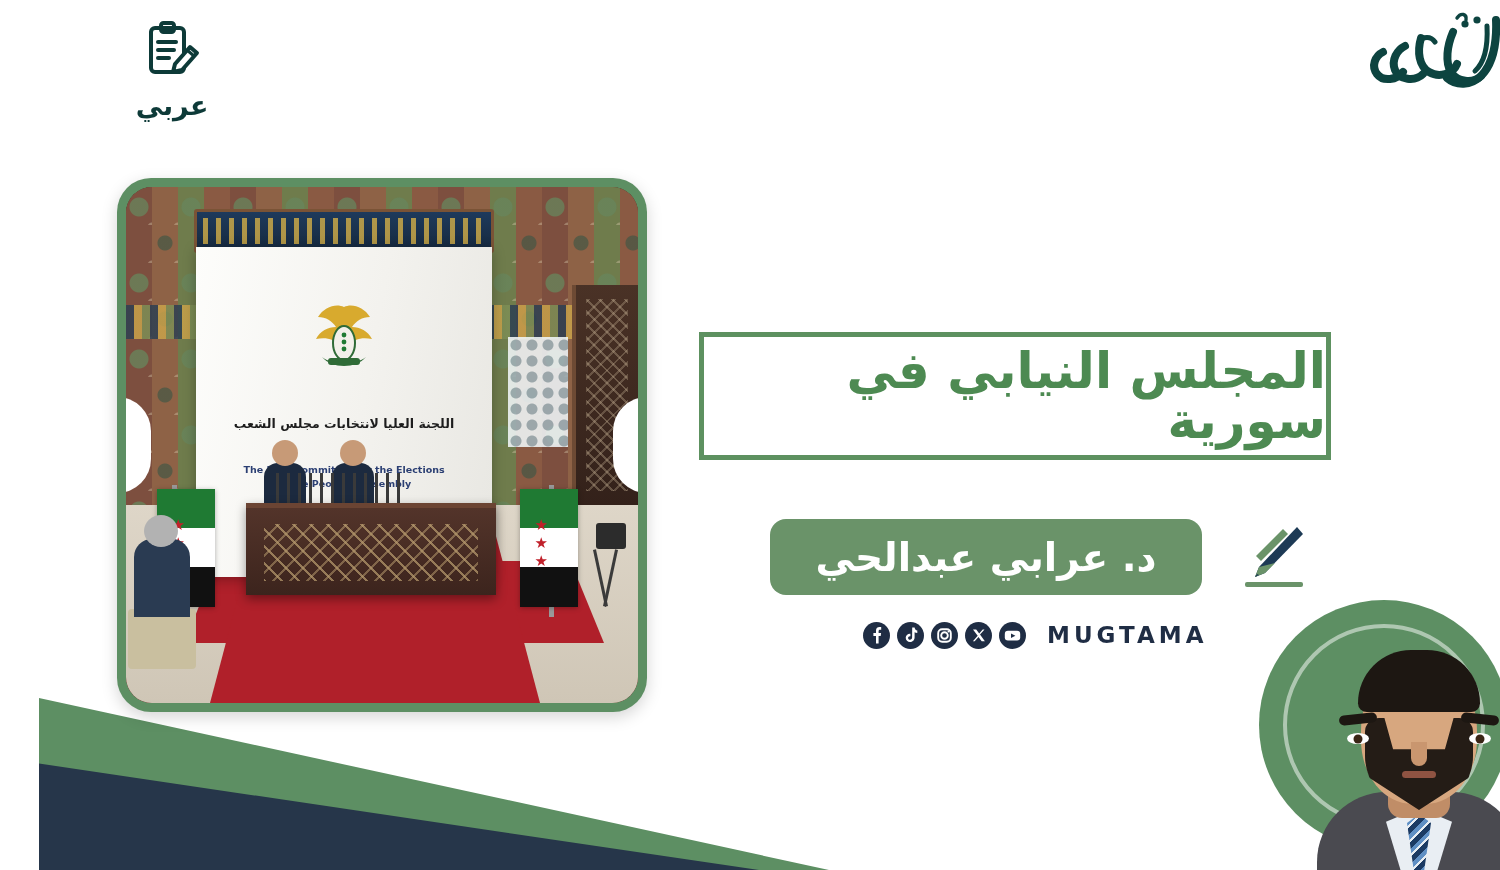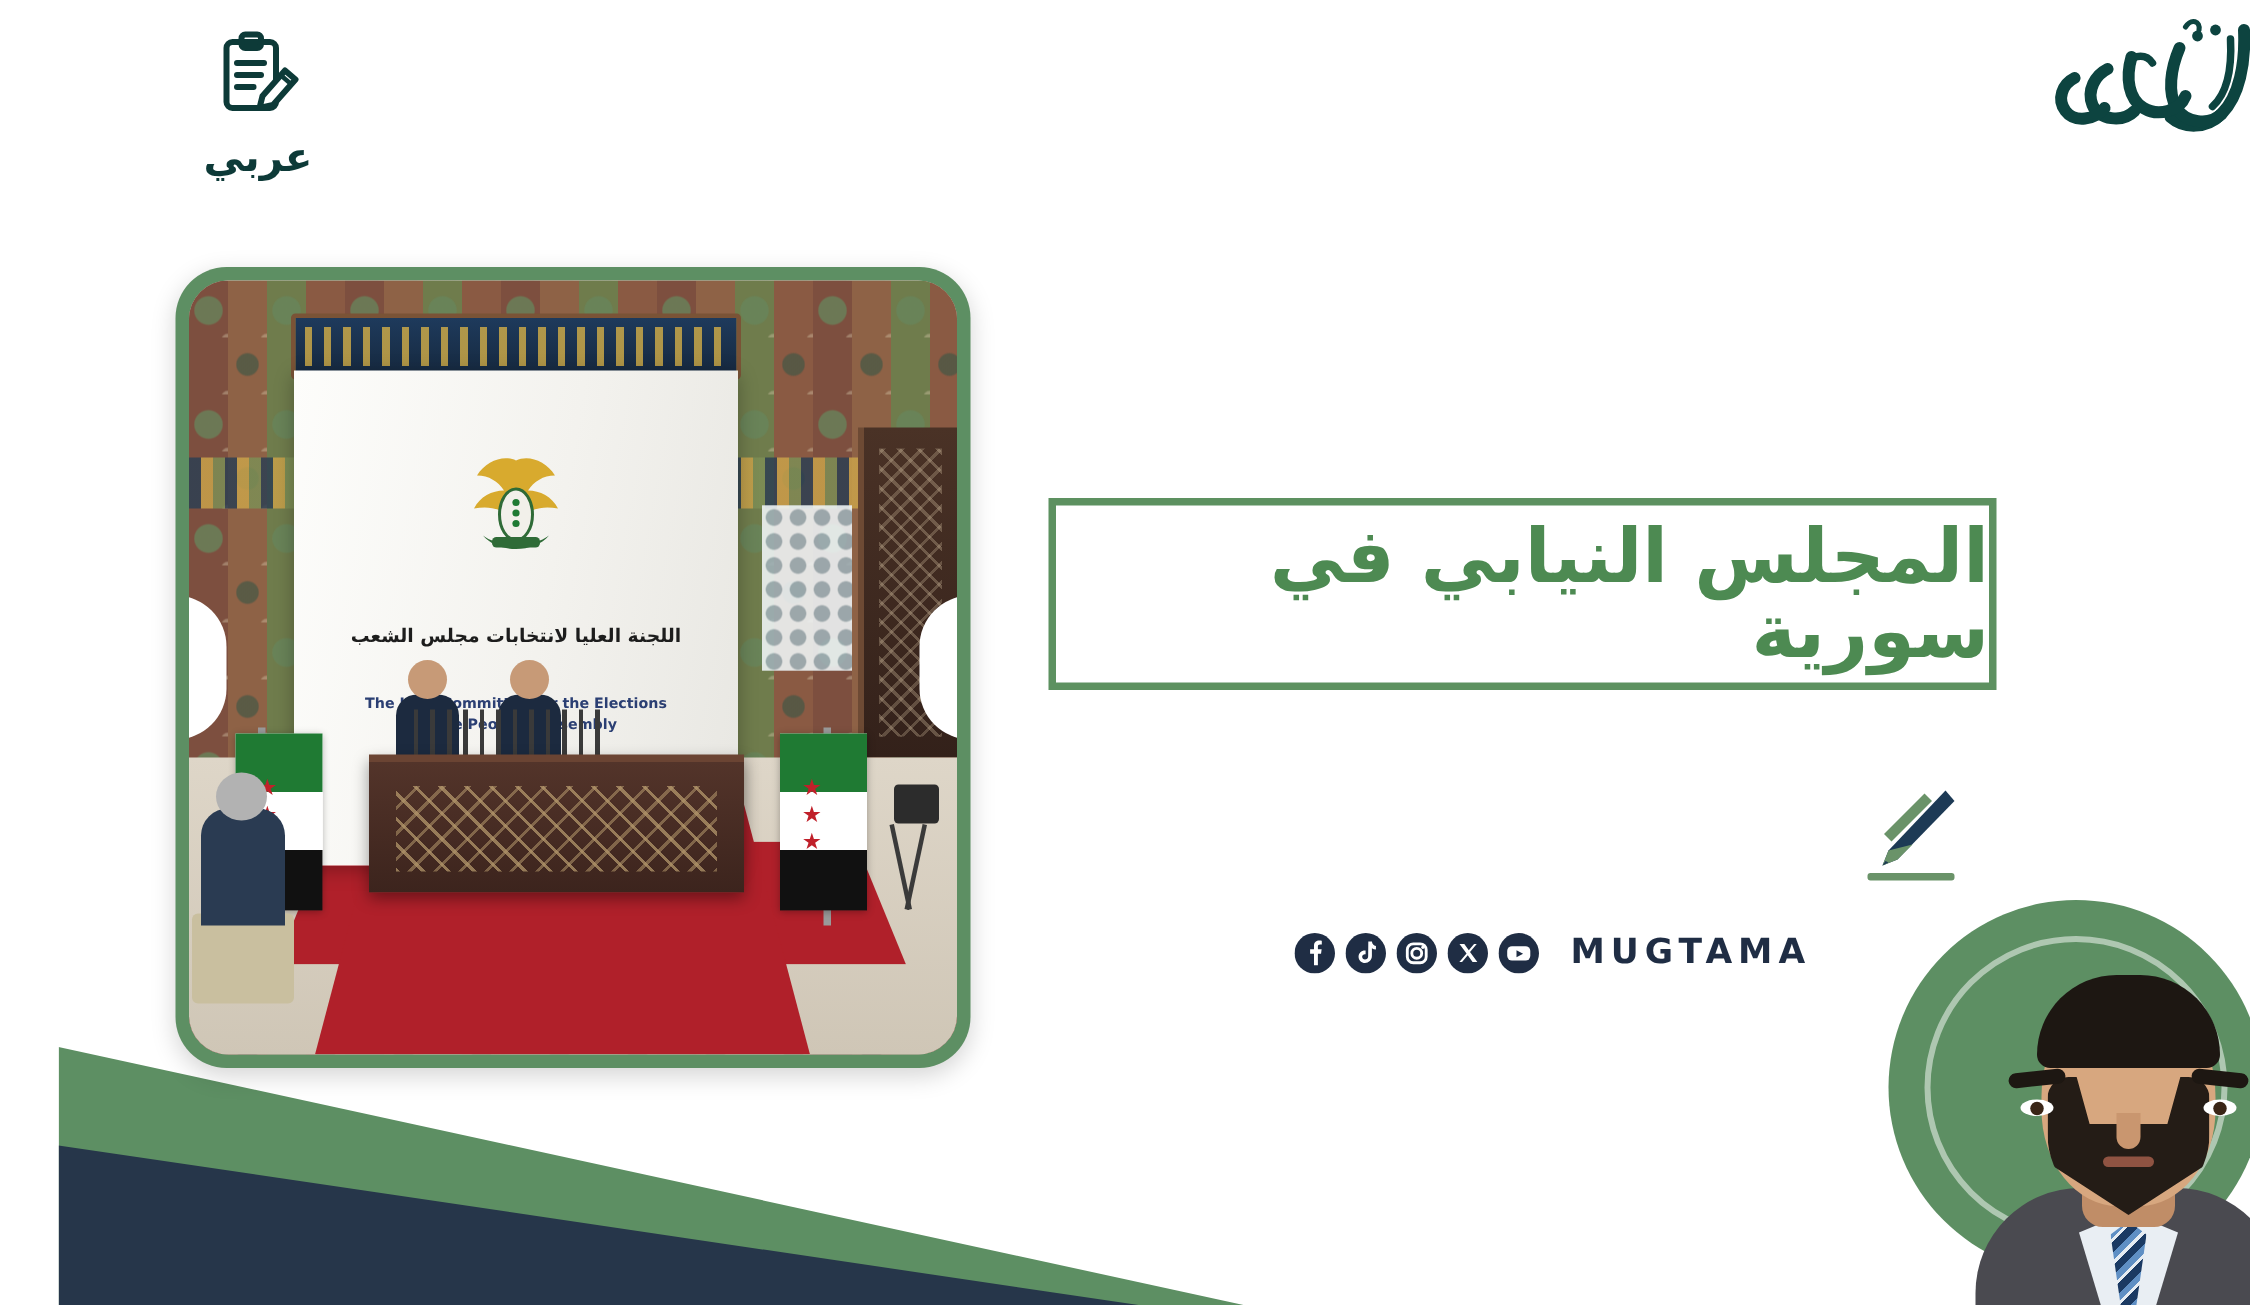--- a/index.html
+++ b/index.html
@@ -49,21 +49,21 @@
     width:530px; height:534px;
     border-radius:34px;
     background:#5d8f63;
     padding:9px;
     box-shadow:0 5px 16px rgba(0,0,0,.17);
     z-index:4;
   }
   .photo-inner {
     position:relative; width:100%; height:100%;
     border-radius:26px; overflow:hidden;
-    background:#ffffff;
+    background:#000000;
   }
   .notch {
     position:absolute; top:50%; transform:translateY(-50%);
     width:34px; height:96px; background:#ffffff; z-index:9;
   }
   .notch.left  { left:-9px;  border-radius:0 48px 48px 0; }
   .notch.right { right:-9px; border-radius:48px 0 0 48px; }
 
   
   .scene { position:absolute; inset:0; }
@@ -443,20 +443,23 @@
       <span class="notch left"></span>
       <span class="notch right"></span>
     </div>
   </div>
 
 
   <div class="subtitle-box">
     <span class="txt">المجلس النيابي في سورية</span>
   </div>
 
+  <div class="author-pill">
+    <span class="txt">د. عرابي عبدالحي</span>
+  </div>
 
   <div class="pen-mark">
     <svg viewBox="0 0 76 70" width="76" height="70">
       <path d="M66 4 L72 11 L34 50 L24 54 L28 44 Z" fill="#1d3a55"></path>
       <path d="M44 40 L34 50 L24 54 L28 44 Z" fill="#6a9369"></path>
       <path d="M26 51 L24 54 L28 52 Z" fill="#1d3a55"></path>
       <path d="M52 6 L57 11 L30 38 L25 33 Z" fill="#6a9369"></path>
       <rect x="14" y="59" width="58" height="5" rx="2" fill="#6a9369"></rect>
     </svg>
   </div>

